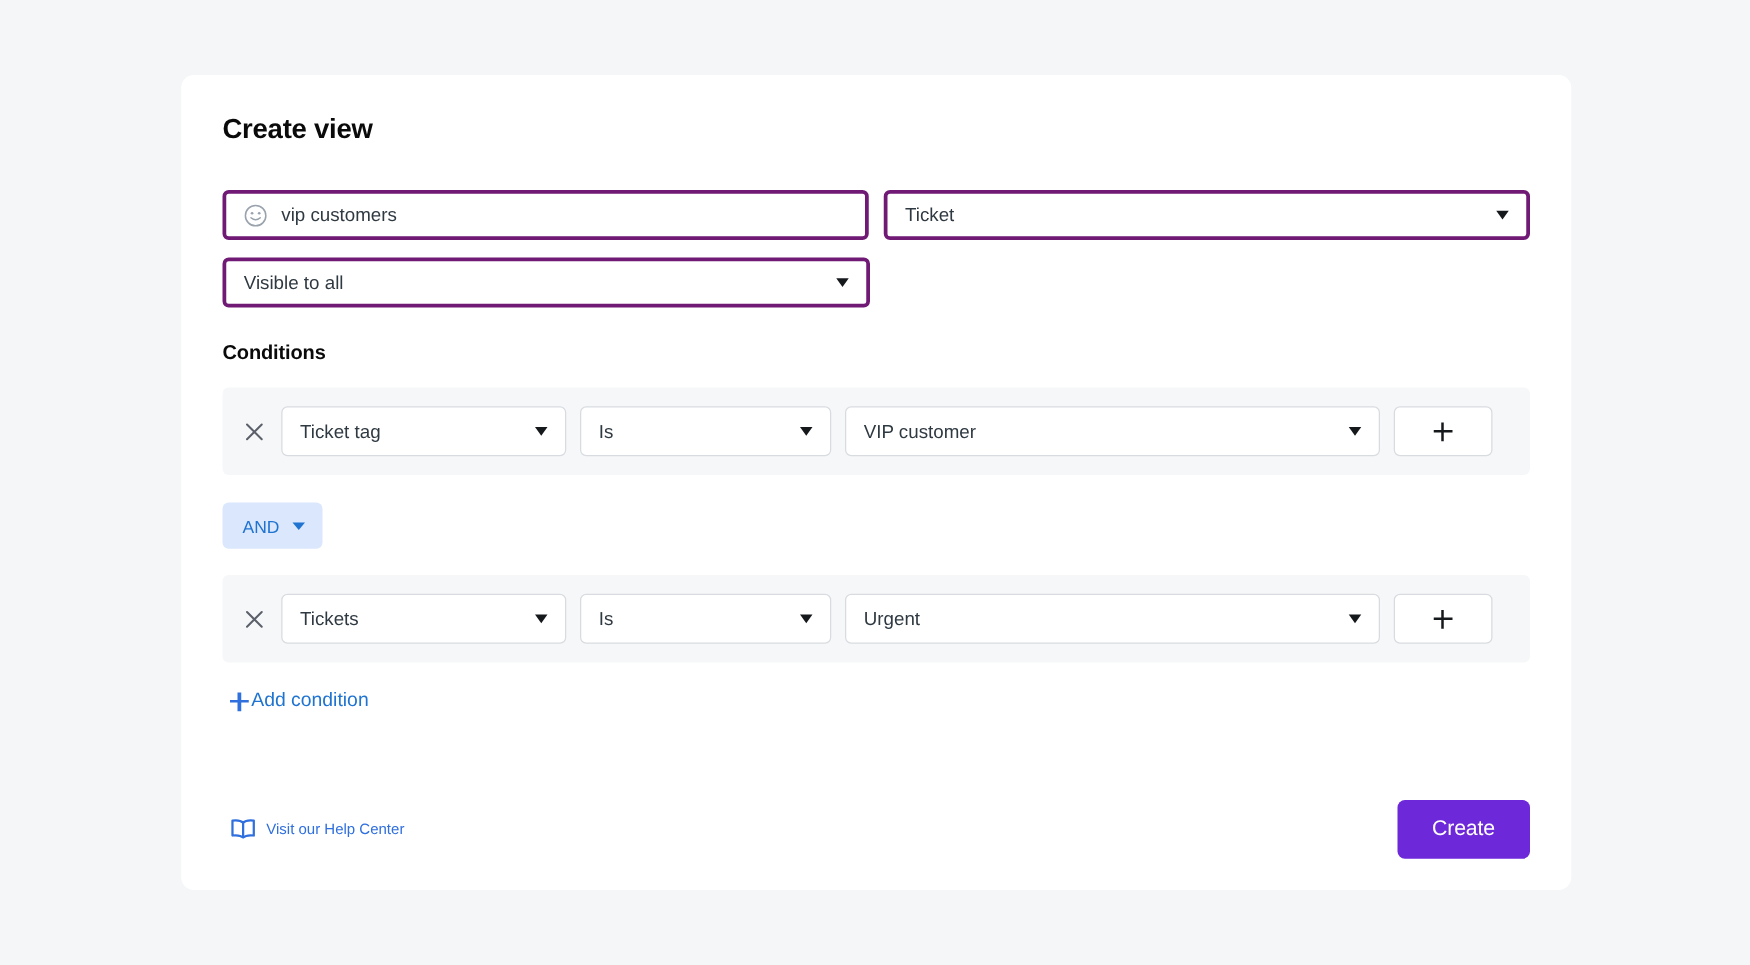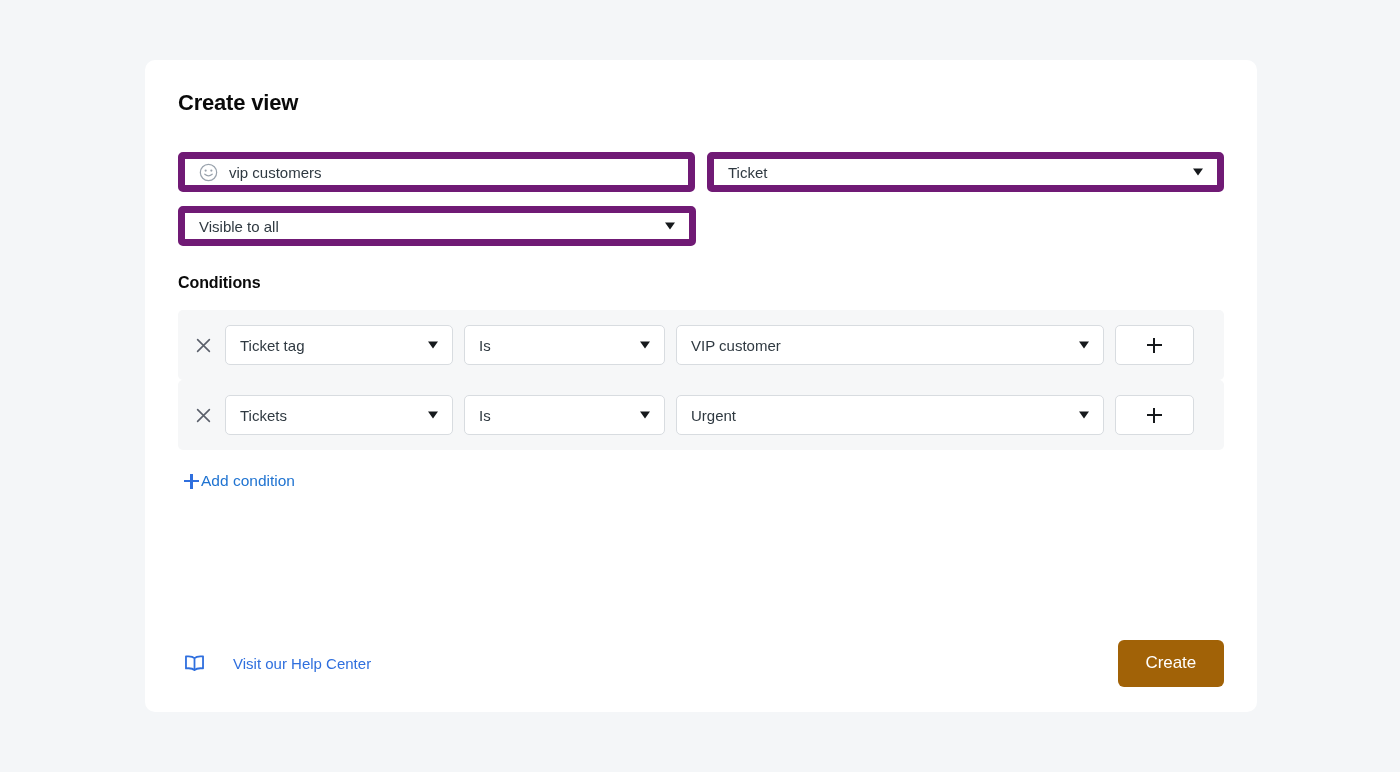--- a/index.html
+++ b/index.html
@@ -42,21 +42,21 @@
   
   .top-row {
     display: flex;
     gap: 12px;
     margin-bottom: 14px;
   }
 
   .field {
     box-sizing: border-box;
     height: 40px;
-    border: 7px solid #701a75;
+    border: 3px solid #701a75;
     border-radius: 5px;
     background: #ffffff;
     display: flex;
     align-items: center;
     padding: 0 14px;
     font-size: 15px;
     color: #2f3941;
     position: relative;
   }
   .field.half { width: 518px; }
@@ -227,29 +227,29 @@
     right: 33px;
     bottom: 24px;
     height: 50px;
     display: flex;
     align-items: center;
     justify-content: space-between;
   }
   .help-link {
     display: inline-flex;
     align-items: center;
-    gap: 28px;
+    gap: 8px;
     color: #2f6fde;
-    font-size: 15px;
+    font-size: 12px;
     text-decoration: none;
     cursor: pointer;
     margin-left: 6px;
   }
   .create-btn {
-    background: #a16207;
+    background: #6d28d9;
     color: #ffffff;
     border: none;
     border-radius: 6px;
     height: 47px;
     padding: 0 28px;
     font-size: 17px;
     font-family: "Liberation Sans", sans-serif;
     cursor: pointer;
     letter-spacing: -0.1px;
   }
@@ -309,20 +309,26 @@
       </div>
       <div class="cond-select w-val">
         <span>VIP customer</span>
         <span class="caret"></span>
       </div>
       <button class="add-row-btn">
         <span class="plus-glyph"></span>
       </button>
     </div>
 
+    <div class="conj-wrap">
+      <button class="conj-chip">
+        <span>AND</span>
+        <span class="mini-caret"></span>
+      </button>
+    </div>
 
     <div class="condition-row">
       <button class="remove-btn">
         <svg width="15" height="15" viewBox="0 0 14 14">
           <path d="M1.5 1.5 L12.5 12.5 M12.5 1.5 L1.5 12.5" stroke="#5b606b" stroke-width="1.5" stroke-linecap="round"></path>
         </svg>
       </button>
       <div class="cond-select w-field">
         <span>Tickets</span>
         <span class="caret"></span>

